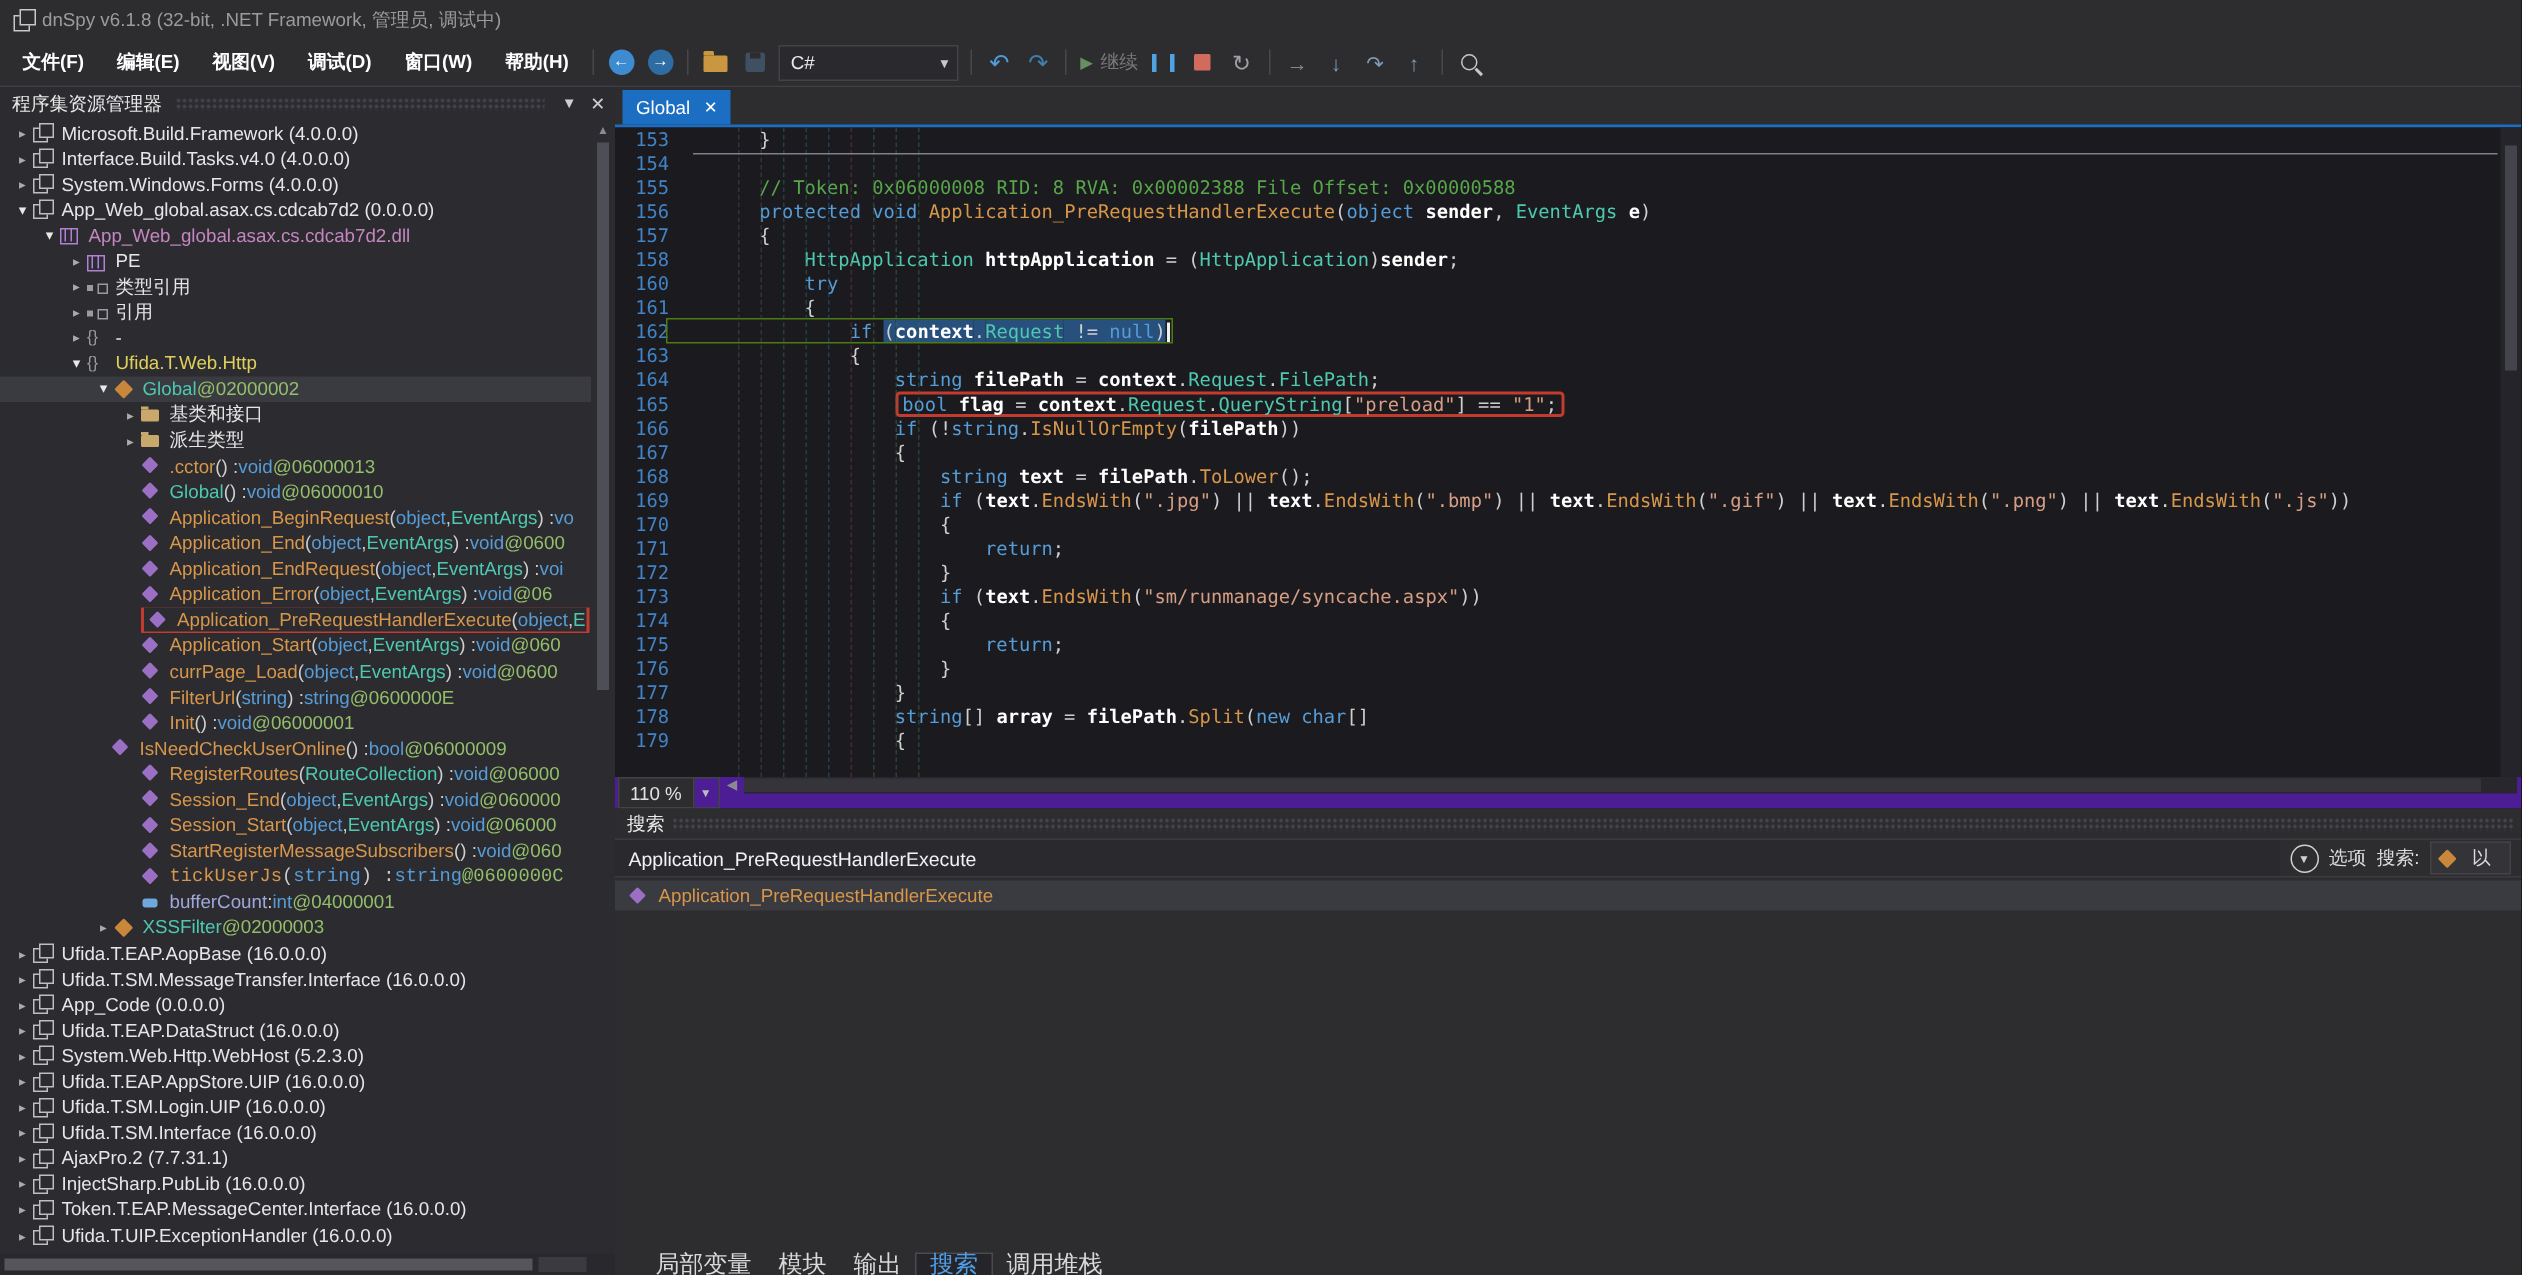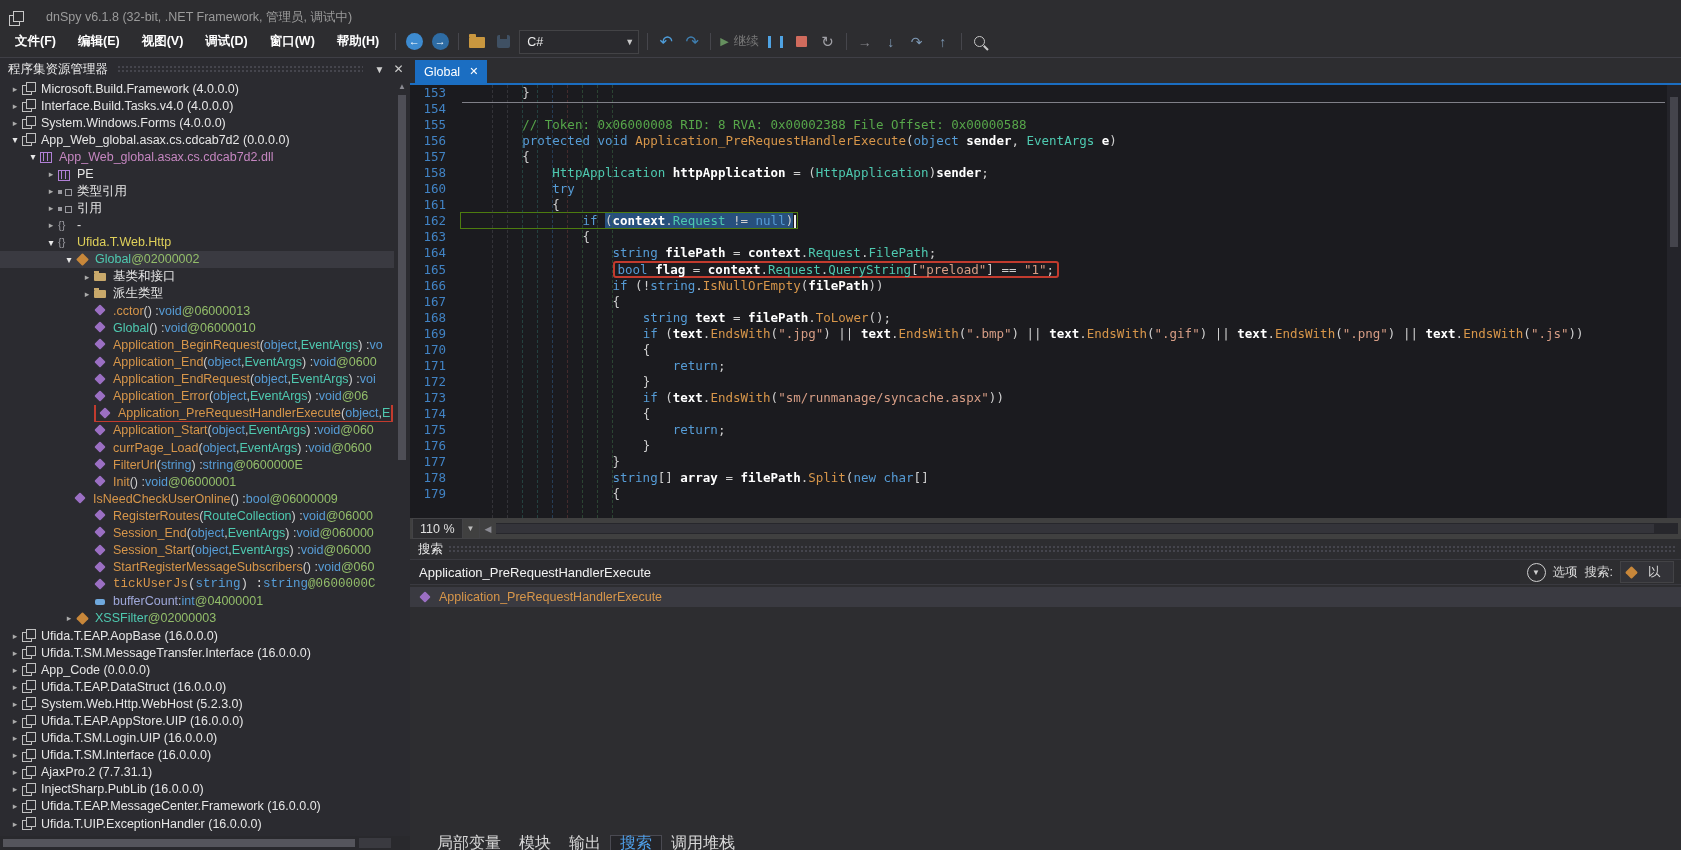--- a/index.html
+++ b/index.html
@@ -1,20 +1,20 @@
 <!DOCTYPE html>
 <html><head>
 <meta charset="utf-8">
 <style>
   html,body{margin:0;padding:0;background:#111;}
   #app{position:relative;width:1681px;height:850px;background:#2d2d30;overflow:hidden;
        font-family:"Liberation Sans",sans-serif;font-size:12.5px;color:#dcdcdc;}
 
   
-  .titlebar{position:absolute;left:0;top:0;right:0;height:26px;display:flex;align-items:flex-end;padding-left:9px;gap:22px;background:#2d2d30;}
+  .titlebar{position:absolute;left:0;top:0;right:0;height:26px;display:flex;align-items:center;padding-left:9px;gap:4px;background:#2d2d30;}
   .app-icon{width:15px;height:15px;position:relative;flex:none;}
   .app-icon::after{content:"";position:absolute;left:4px;top:0;width:9px;height:9px;border:1.5px solid #c8c8c8;background:#2d2d30;}
   .app-icon::before{content:"";position:absolute;left:0;top:4px;width:9px;height:9px;border:1.5px solid #c8c8c8;background:#2d2d30;}
   .title-text{color:#9b9b9b;}
 
   
   .menubar{position:absolute;left:0;top:26px;right:0;height:31px;display:flex;align-items:center;padding-left:4px;background:#2d2d30;}
   .menu-item{padding:4px 11px;color:#ffffff;font-weight:bold;}
   .tb-sep{width:1px;height:17px;background:#46464c;margin:0 5px;flex:none;}
   .tb-btn{display:flex;align-items:center;justify-content:center;width:26px;height:26px;flex:none;}
@@ -91,27 +91,27 @@
 
   
   .main{position:absolute;left:410px;top:57px;right:0;bottom:0;background:#1b1b1f;border-top:1px solid #3f3f46;}
   .tabstrip{position:absolute;left:0;top:0;right:0;height:25px;background:#2d2d30;border-bottom:2px solid #1b6ec2;}
   .tab{position:absolute;left:5px;top:2px;height:23px;background:#1b6ec2;color:#fff;display:flex;align-items:center;padding:0 9px;gap:9px;}
   .tab-close{font-size:11px;color:#fff;}
   .editor{position:absolute;left:0;top:27px;right:0;height:433px;background:#1b1b1f;font-family:"DejaVu Sans Mono",monospace;font-size:12.5px;overflow:hidden;}
   .guide{position:absolute;top:0;bottom:0;width:0;border-left:1px dashed;opacity:.5;}
   .sepline{position:absolute;left:52px;right:16px;top:17px;height:1px;background:#9a9aa2;opacity:.8;}
   .cl{display:flex;height:16.05px;line-height:16.05px;white-space:pre;}
-  .ln{width:36px;flex:none;text-align:right;color:#4183c4;margin-right:16px;}
+  .ln{width:36px;flex:none;text-align:right;color:#4183c4;}
   .ct{white-space:pre;}
   .linebox{border:1px solid #4d7c0f;margin:-1px 0 0 -2px;padding:0 1px;}
   .redbox{display:inline-block;border:2px solid #c23b2e;border-radius:3px;padding:0 3px;margin:-2px 0;line-height:13px;}
   .ed-vscroll{position:absolute;right:0;top:27px;width:14px;height:433px;background:#24242a;}
   .ed-vscroll .thumb{position:absolute;left:3px;right:3px;top:12px;height:150px;background:#44444c;}
-  .ed-bottom{position:absolute;left:0;top:460px;right:0;height:21px;background:#404040;display:flex;align-items:center;}
+  .ed-bottom{position:absolute;left:0;top:460px;right:0;height:21px;background:#4c1d95;display:flex;}
   .zoom-box{height:19px;border:1px solid #434346;background:#2d2d30;display:flex;align-items:center;padding:0 7px;margin-left:2px;color:#e0e0e0;}
   .zoom-drop{width:16px;height:19px;border:1px solid #434346;border-left:none;display:flex;align-items:center;justify-content:center;color:#bbb;font-size:8px;}
   .hs-arrow{color:#8a8a92;font-size:9px;margin:0 5px;}
   .hs-track{flex:1;height:11px;position:relative;margin-right:3px;background:#27272c;}
   .hs-thumb{position:absolute;left:0;top:1px;width:98%;height:9px;background:#34343a;}
 
   
   .search-panel{position:absolute;left:0;top:481px;right:0;bottom:14px;background:#2d2d30;}
   .sp-header{height:20px;display:flex;align-items:center;padding-left:8px;}
   .sp-title{color:#eaeaea;flex:none;}
@@ -515,21 +515,21 @@
           <span class="tk-w">AjaxPro.2 (7.7.31.1)</span>
         </div>
         <div class="trow" style="padding-left: 8px;">
           <span class="exp">▸</span>
           <span class="ti ti-asm"></span>
           <span class="tk-w">InjectSharp.PubLib (16.0.0.0)</span>
         </div>
         <div class="trow" style="padding-left: 8px;">
           <span class="exp">▸</span>
           <span class="ti ti-asm"></span>
-          <span class="tk-w">Ufida.T.EAP.MessageCenter.Framework (16.0.0.0)</span>
+          <span class="tk-w">Token.T.EAP.MessageCenter.Interface (16.0.0.0)</span>
         </div>
         <div class="trow" style="padding-left: 8px;">
           <span class="exp">▸</span>
           <span class="ti ti-asm"></span>
           <span class="tk-w">Ufida.T.UIP.ExceptionHandler (16.0.0.0)</span>
         </div>
       </div>
     <div class="tree-vscroll">
       <span class="arr">▲</span>
       <span class="thumb"></span>

